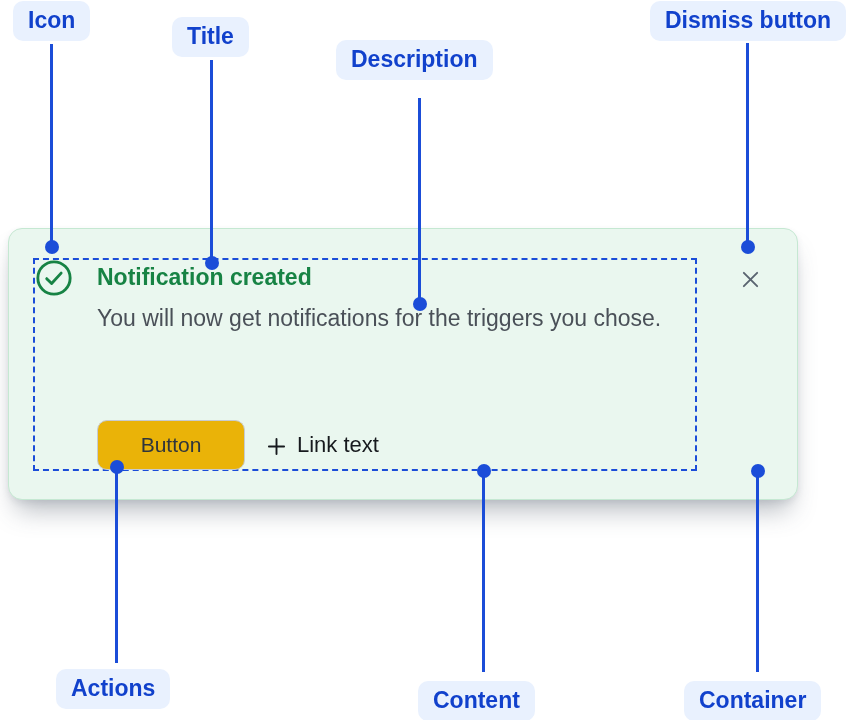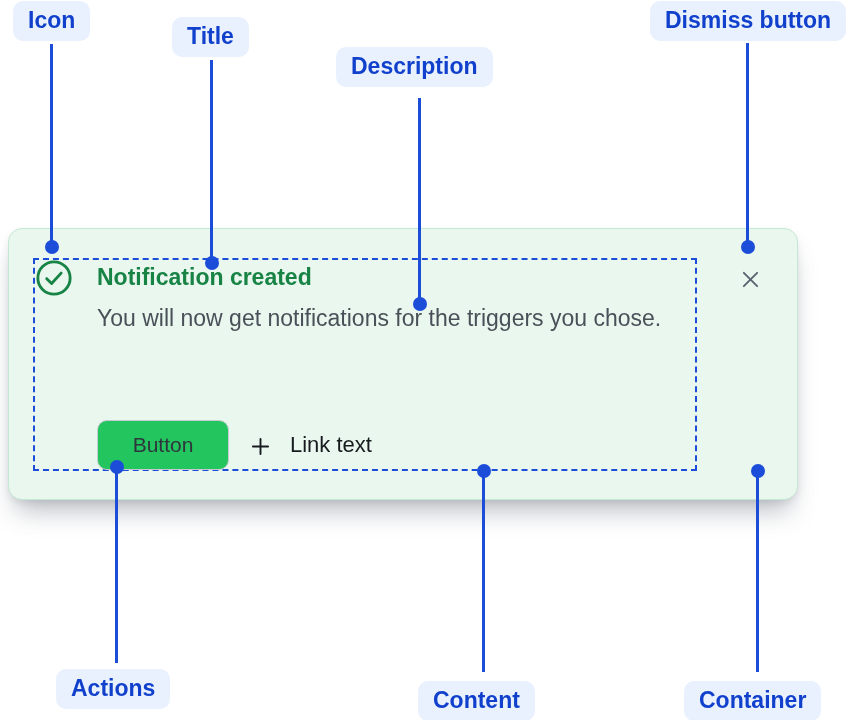--- a/index.html
+++ b/index.html
@@ -57,32 +57,32 @@
   .flag-title{
     position:absolute;left:88px;top:34px;
     color:var(--success);font-size:23px;font-weight:700;line-height:29px;z-index:3;
   }
   .flag-desc{
     position:absolute;left:88px;top:72px;width:600px;
     color:var(--description_text);font-size:23px;font-weight:400;line-height:35px;z-index:3;
   }
   .flag-actions{position:absolute;left:88px;top:190px;height:52px;display:flex;align-items:center;z-index:3;}
   .flag-button{
-    width:132px;height:50px;
-    background:#22c55e;
+    width:148px;height:50px;
+    background:#eab308;
     border:1.5px solid var(--button_border);
     border-radius:10px;
     color:var(--button_text);
     font-family:"Liberation Sans",sans-serif;
     font-size:21px;font-weight:400;
     display:flex;align-items:center;justify-content:center;
     cursor:pointer;
   }
   .flag-link{
-    margin-left:22px;display:flex;align-items:center;gap:20px;
+    margin-left:22px;display:flex;align-items:center;gap:11px;
     color:var(--link_text);font-size:22px;font-weight:500;cursor:pointer;
     background:none;border:none;font-family:"Liberation Sans",sans-serif;
   }
   .plus-icon{width:19px;height:19px;color:var(--link_text);display:block;}
   .dismiss-btn{
     position:absolute;left:726px;top:35px;width:30px;height:30px;
     background:none;border:none;cursor:pointer;
     display:flex;align-items:center;justify-content:center;z-index:3;
   }
   .dismiss-btn svg{width:19px;height:19px;color:var(--dismiss_gray);display:block;}
@@ -103,21 +103,21 @@
   <div class="cdot" style="left:45px;top:240px;"></div>
   <div class="cdot" style="left:205px;top:256px;"></div>
   <div class="cdot" style="left:413px;top:297px;"></div>
   <div class="cdot" style="left:741px;top:240px;"></div>
   <div class="cdot" style="left:110px;top:460px;"></div>
   <div class="cdot" style="left:477px;top:464px;"></div>
   <div class="cdot" style="left:751px;top:464px;"></div>
 
   <span class="pill" style="left:13px;top:1px;">Icon</span>
   <span class="pill" style="left:172px;top:17px;">Title</span>
-  <span class="pill" style="left:336px;top:47px;">Description</span>
+  <span class="pill" style="left:336px;top:40px;">Description</span>
   <span class="pill" style="left:56px;top:669px;">Actions</span>
   <span class="pill" style="left:650px;top:1px;">Dismiss button</span>
   <span class="pill" style="left:684px;top:681px;">Container</span>
   <span class="pill" style="left:418px;top:681px;">Content</span>
 
   <div class="flag">
 
     <div class="content-outline"></div>
 
     <span class="flag-icon">

